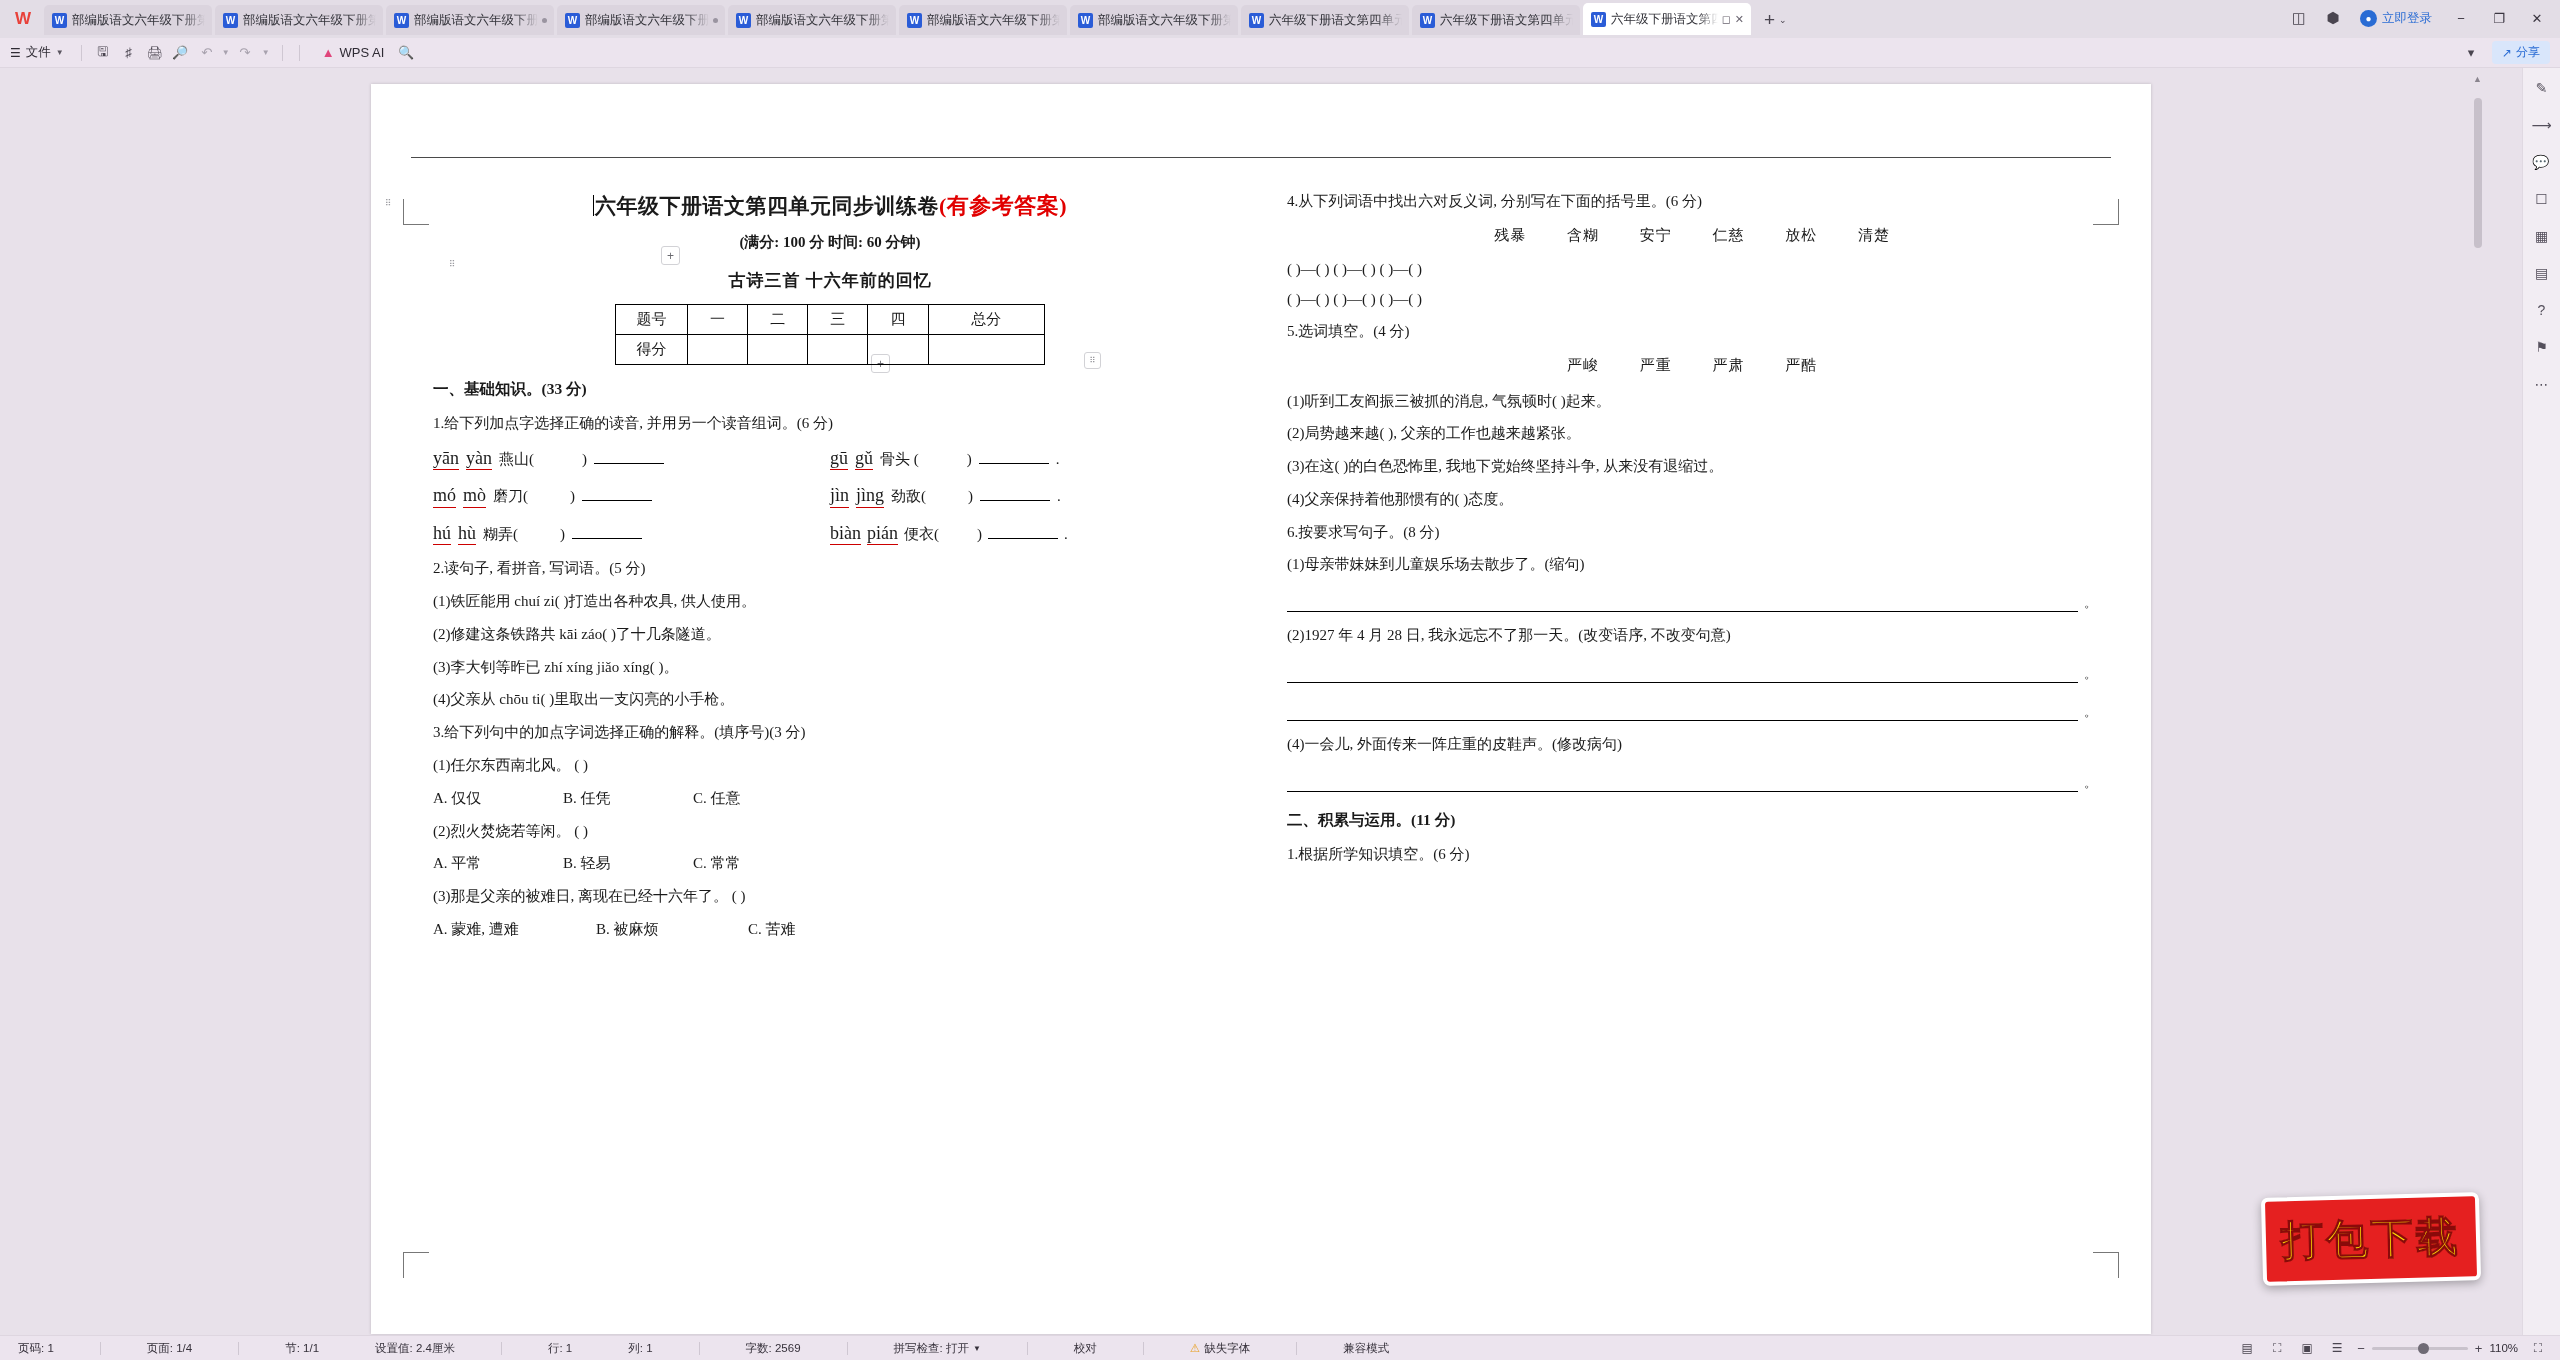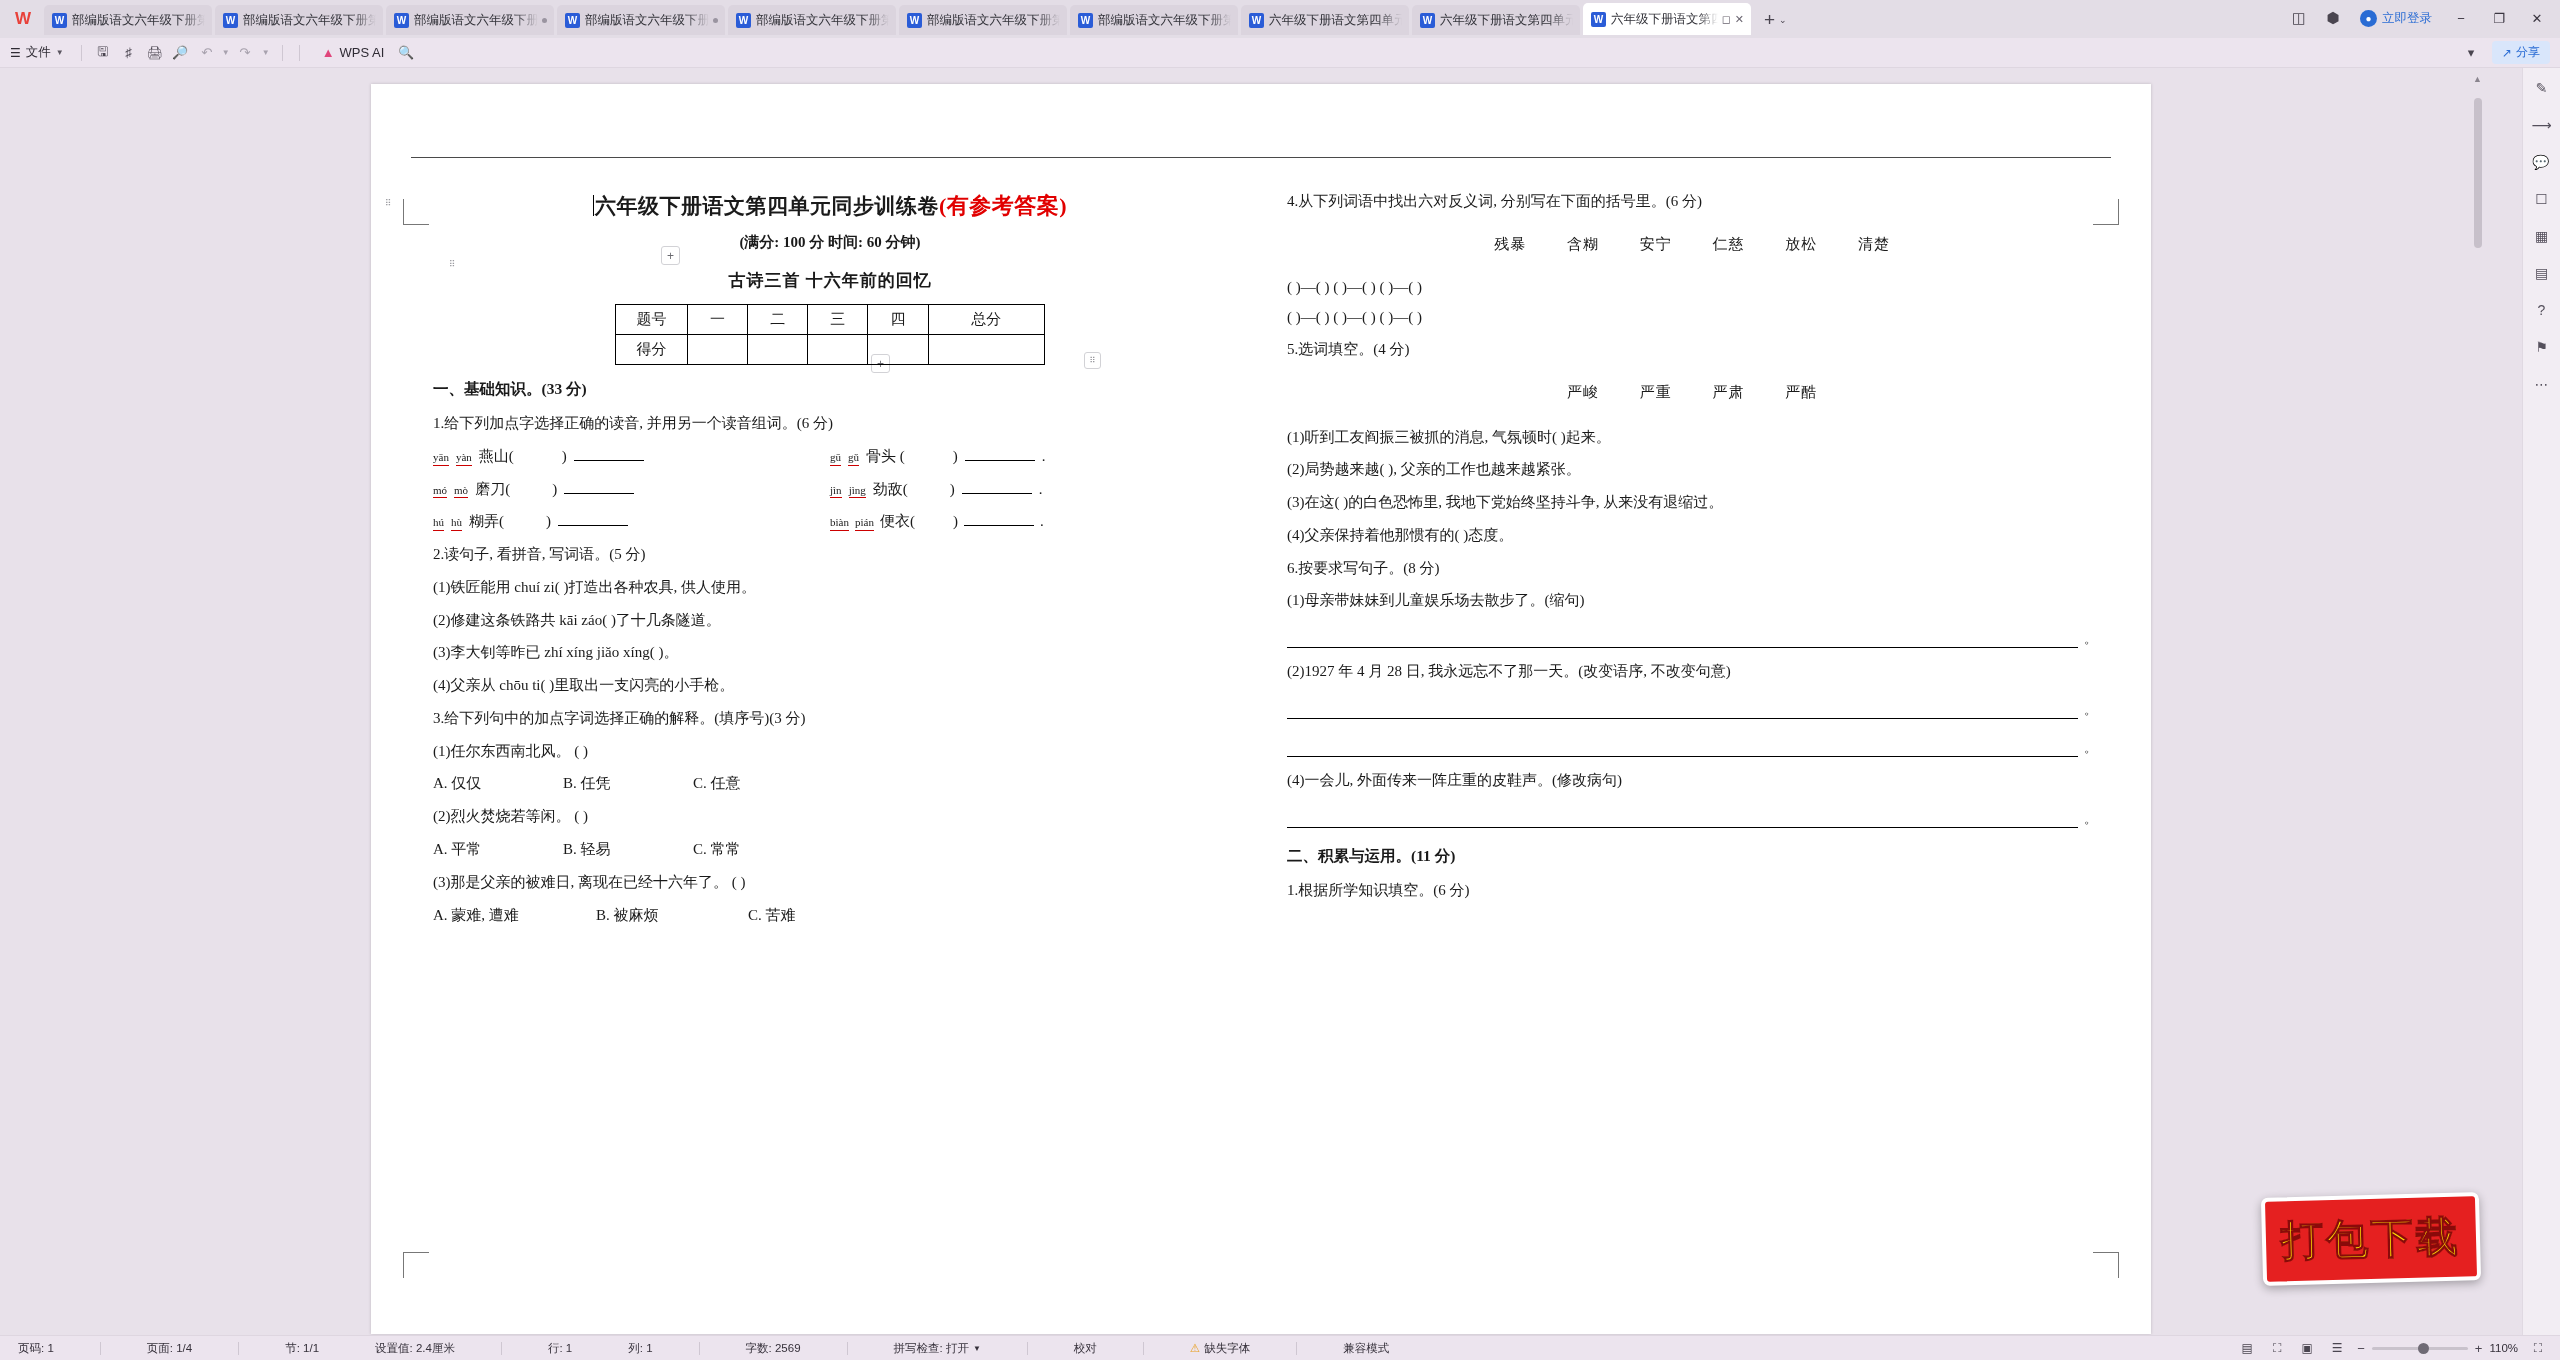--- a/index.html
+++ b/index.html
@@ -116,29 +116,29 @@
   .doc-sub2 { text-align: center; font-size: 17px; font-weight: bold; padding-top: 17px; letter-spacing: 1px; }
 
   table.score { border-collapse: collapse; margin: 12px auto 0 auto; width: 430px; }
   table.score td {
     border: 1px solid #000; height: 30px; text-align: center; font-size: 15px; font-weight: normal;
   }
   table.score td.h { width: 72px; }
 
   .sec-head { font-size: 15.5px; font-weight: bold; padding-top: 14px; }
   .q { font-size: 15px; padding-top: 14px; line-height: 1.25; }
-  .pinyin { font-size: 11px; text-align: center; }
+  .pinyin { font-size: 18px; text-align: center; }
   .u { border-bottom: 1px solid #c00; }
   .blank { display: inline-block; border-bottom: 1px solid #000; vertical-align: baseline; }
   .bl-70 { width: 70px; }
   .lineq { display: flex; align-items: flex-end; padding-top: 18px; }
   .lineq .ln { flex: 1 1 auto; border-bottom: 1px solid #000; height: 20px; }
   .lineq .per { font-size: 13px; padding-left: 6px; }
   .wordrow { text-align: center; font-size: 15px; padding-top: 12px; letter-spacing: 1px; }
-  .wordrow span { display: inline-block; margin: 12px 18px; }
+  .wordrow span { display: inline-block; margin: 3px 18px; }
   .parenrow { font-size: 15px; padding-top: 13px; letter-spacing: 0; }
   .opts { font-size: 15px; padding-top: 14px; display: flex; }
   .opts span { display: inline-block; }
 
   
   .handle-dots {
     position: absolute; width: 12px; height: 16px; color: #9a9aa0; font-size: 9px;
     line-height: 4px; letter-spacing: 1px;
   }
   .mini-btn {

